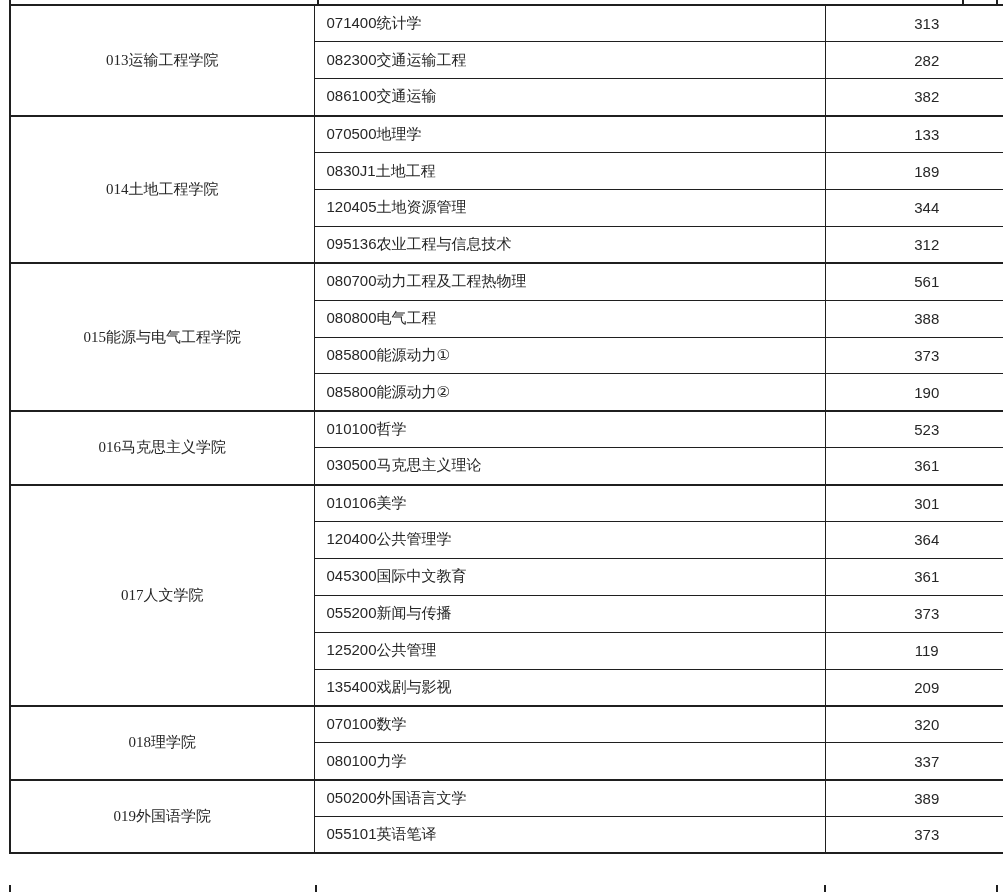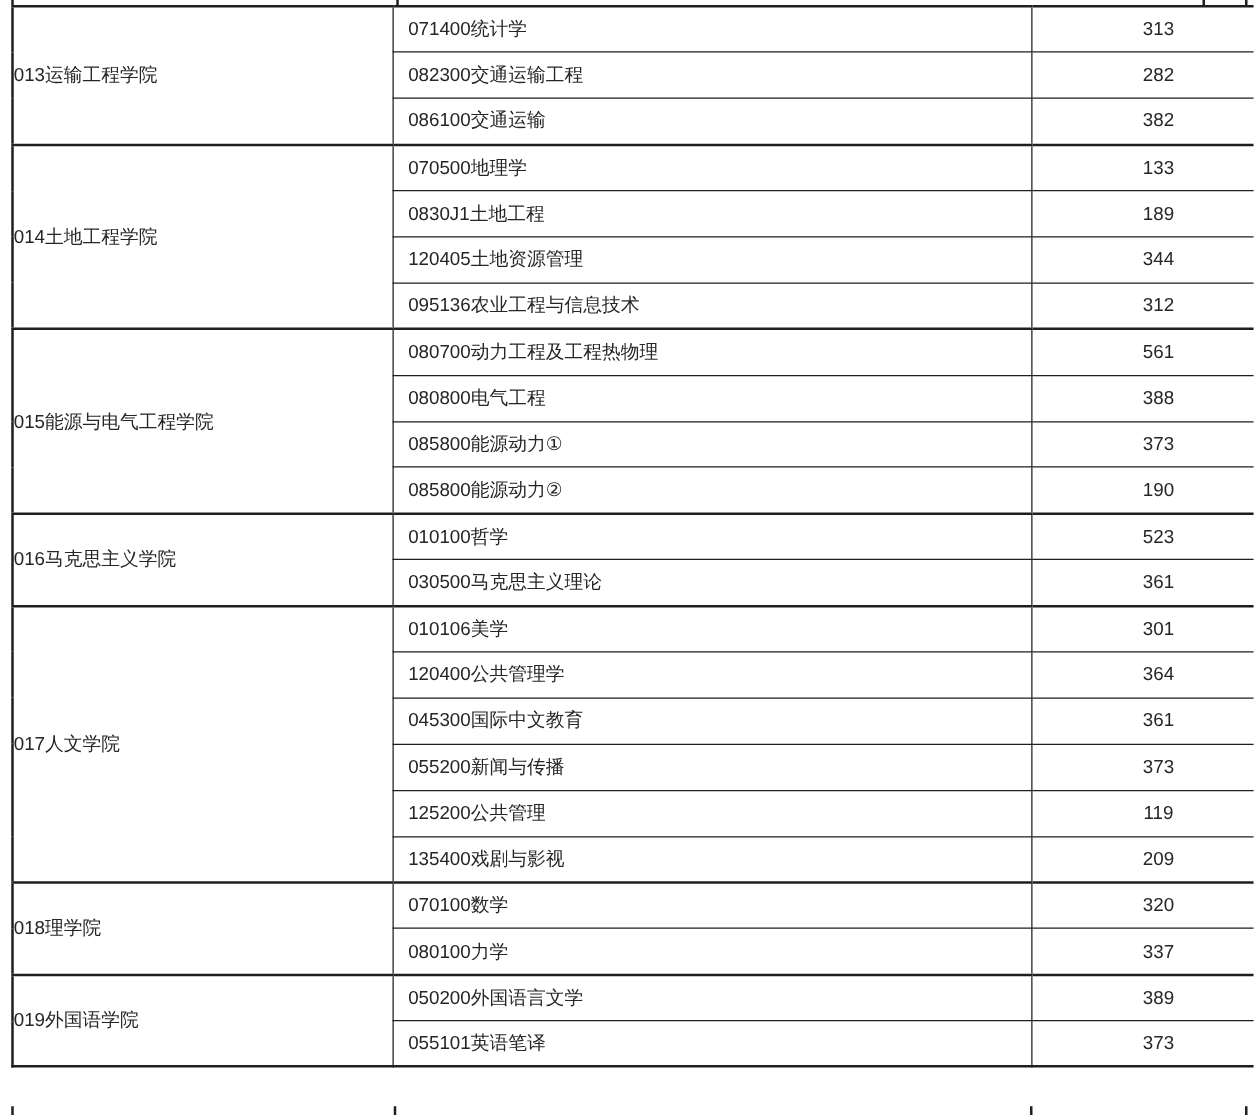--- a/index.html
+++ b/index.html
@@ -27,23 +27,24 @@
   table.score-table { border-width: 2px; }
   table.score-table td {
     height: 36.9px;
     font-size: 15px;
     color: #262626;
     background: #ffffff;
     vertical-align: middle;
   }
   td.college-cell {
     width: 304px;
-    text-align: left;
+    text-align: center;
     border-left-width: 2px;
     border-right-width: 2px;
+    font-family: Liberation Serif, serif;
   }
   td.major-cell {
     width: 511px;
     text-align: left;
     padding-left: 12px;
     border-right-width: 2px;
     margin-left: 14px;
   }
   td.score-cell {
     width: 204px;

